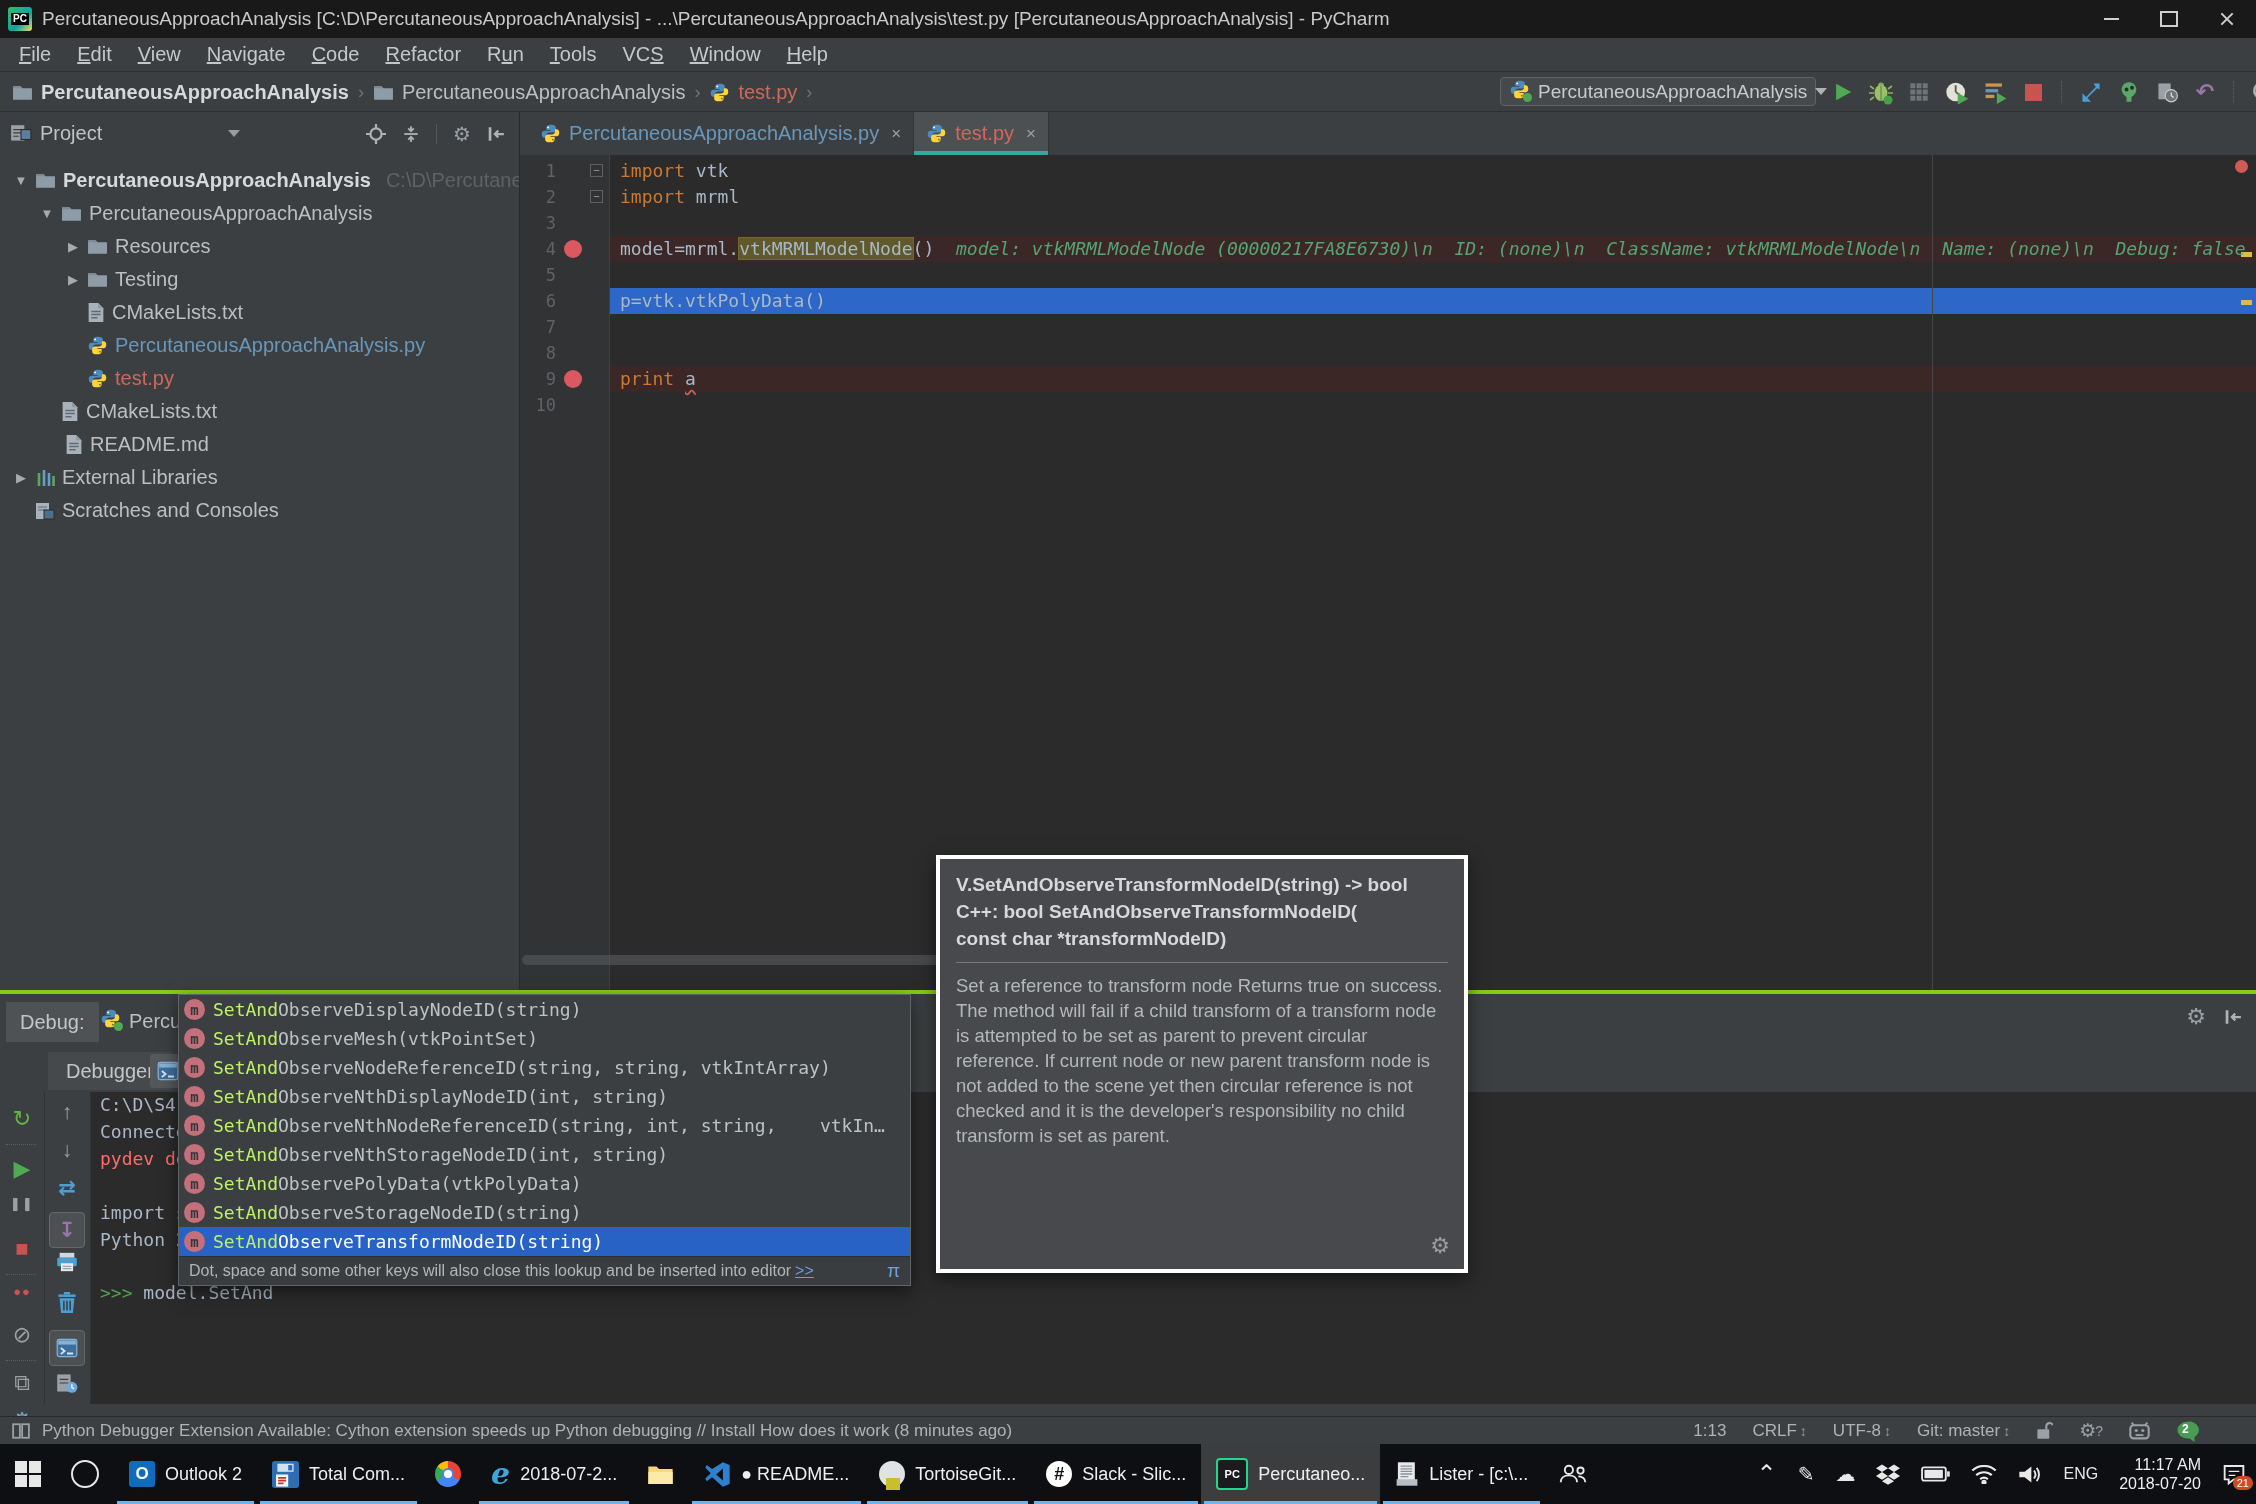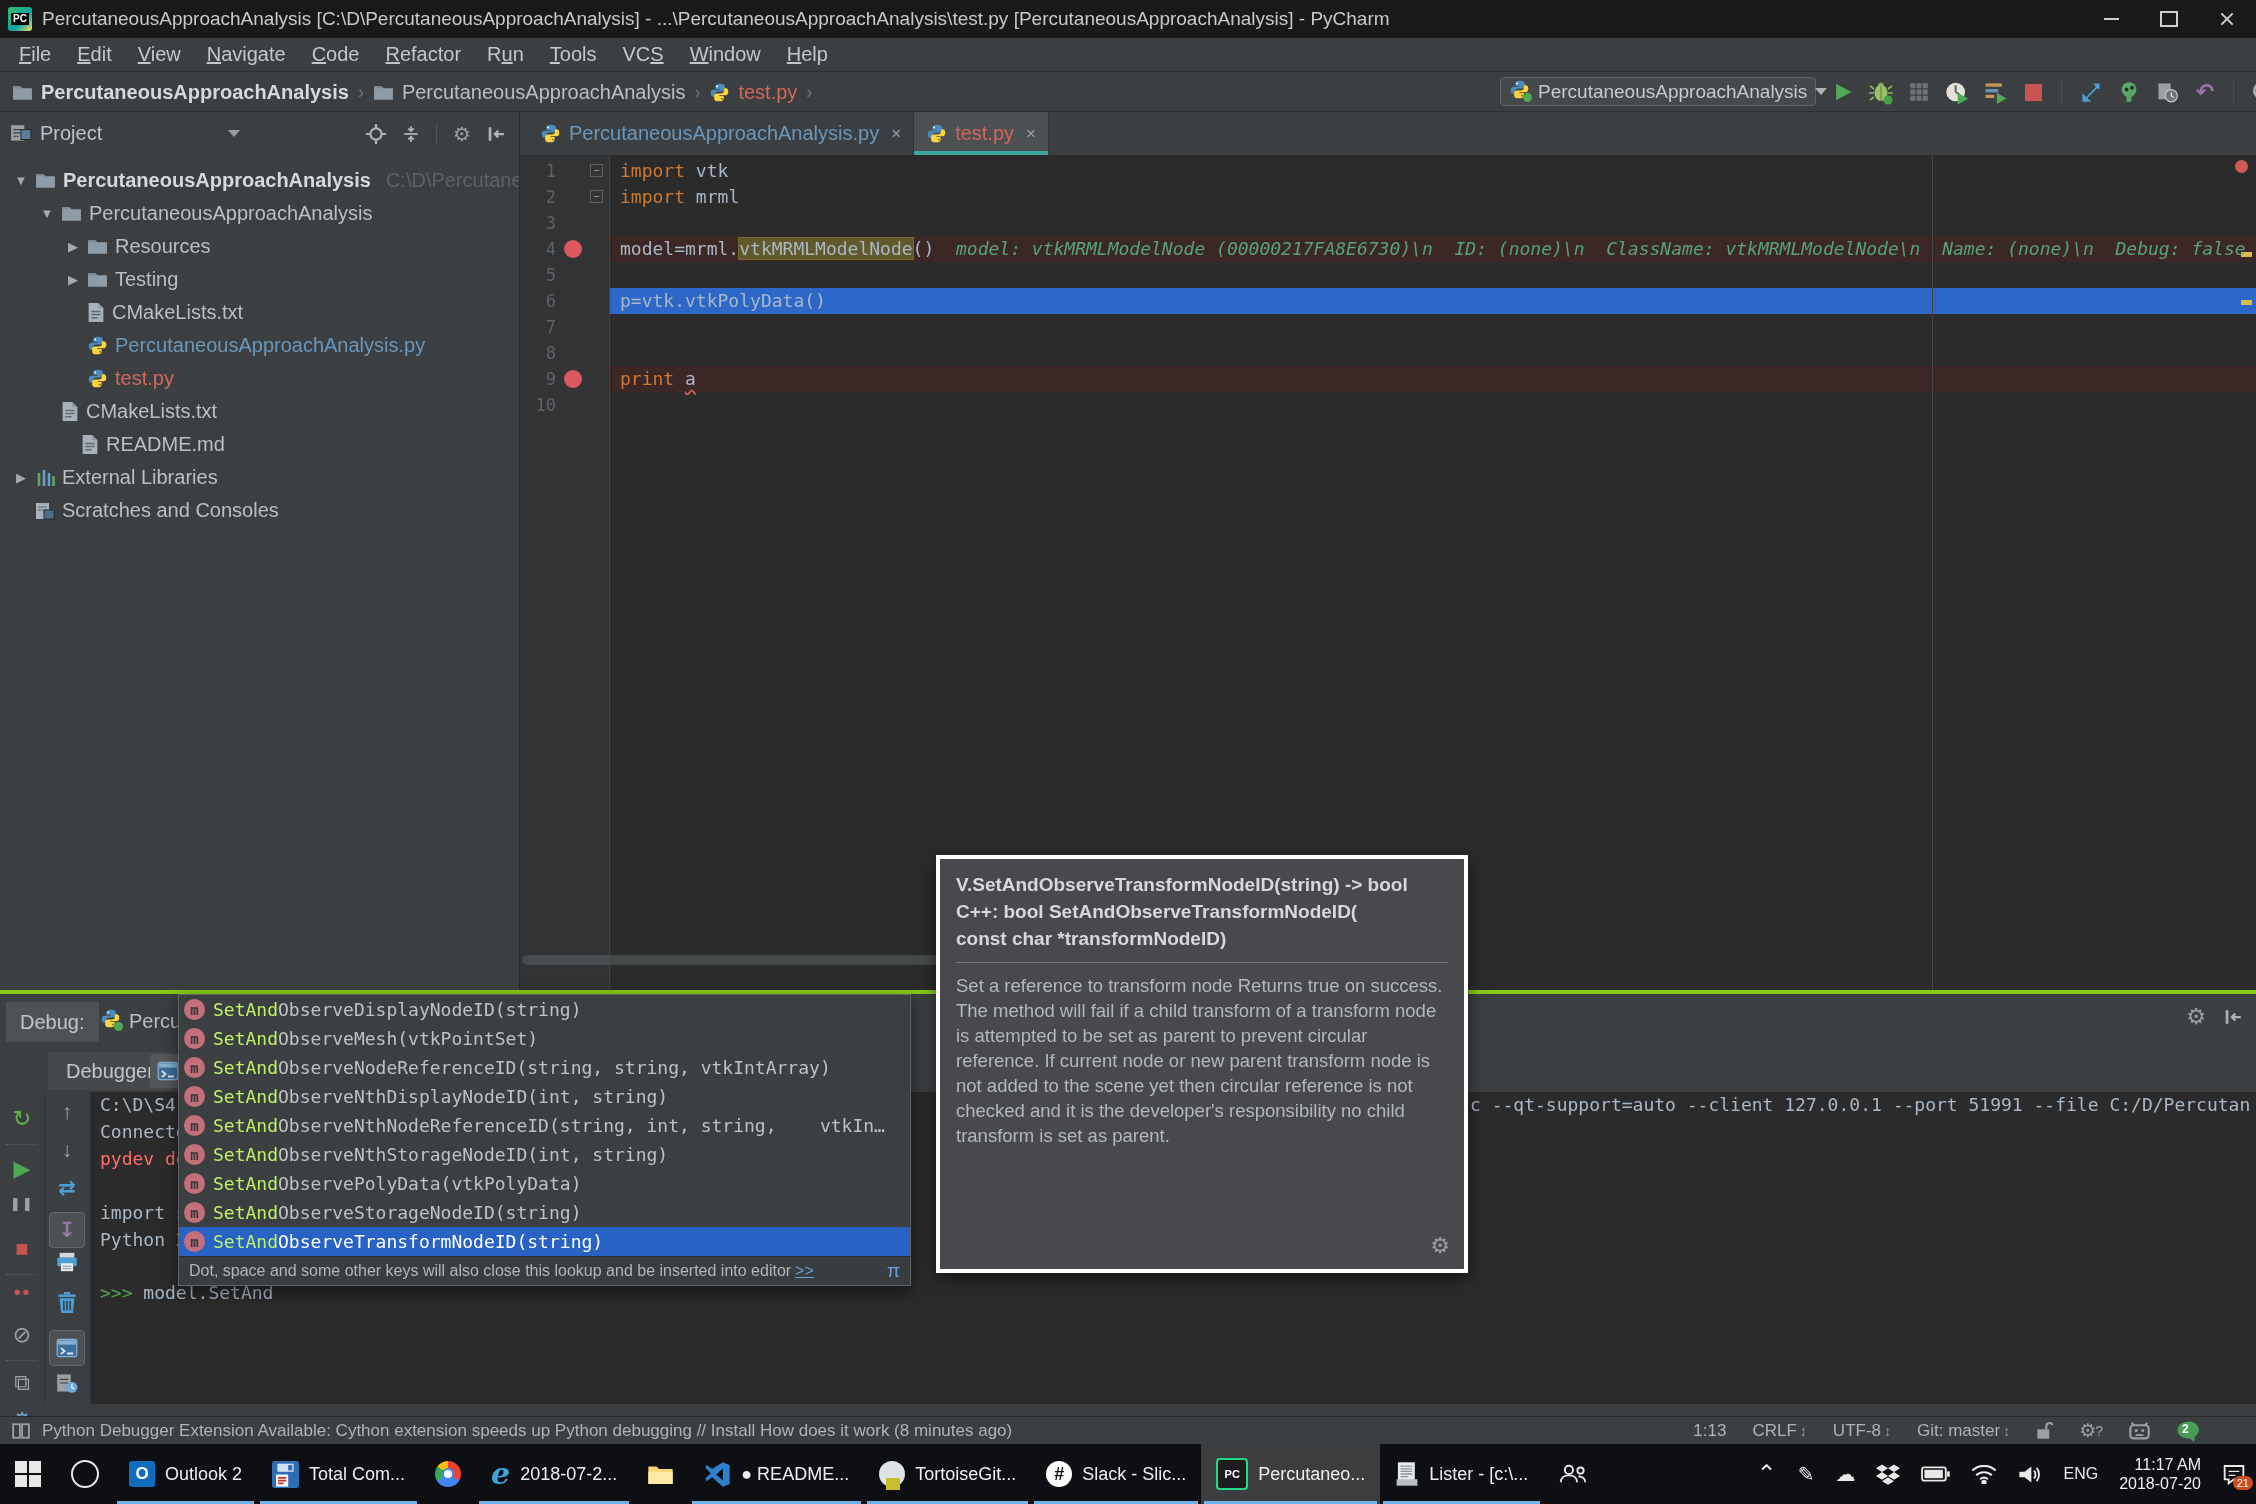--- a/index.html
+++ b/index.html
@@ -446,21 +446,21 @@
             <svg width="18" height="21" viewBox="0 0 16 20">
               <path fill="#A9B2BA" d="M1 1h9l5 5v13H1z"></path>
               <path fill="#8E99A2" d="M10 1l5 5h-5z"></path>
               <g stroke="#5F6B75" stroke-width="1.4">
                 <path d="M3.5 9h9M3.5 12h9M3.5 15h6"></path>
               </g>
             </svg>
           </span>
           <span class="tree-label">CMakeLists.txt</span>
         </div>
-        <div class="tree-row" style="padding-left: 60px;">
+        <div class="tree-row" style="padding-left: 44px;">
           <span class="tree-arrow"></span>
           <span>
             <svg width="18" height="21" viewBox="0 0 16 20">
               <path fill="#A9B2BA" d="M1 1h9l5 5v13H1z"></path>
               <path fill="#8E99A2" d="M10 1l5 5h-5z"></path>
               <g stroke="#5F6B75" stroke-width="1.4">
                 <path d="M3.5 9h9M3.5 12h9M3.5 15h6"></path>
               </g>
             </svg>
           </span>
@@ -703,21 +703,20 @@
                 <path d="M3 6h7M3 9h7"></path>
               </g>
               <circle cx="13" cy="12.5" r="4.5" fill="#6FA8DC"></circle>
               <path stroke="#fff" d="M13 10v2.7l1.8 1.2" fill="none"></path>
             </svg>
           </span>
         </div>
       </div>
     <div class="console" id="console">
         <div class="con-line mono" style="left: 9px; top: 2px;"><span>C:\D\S4</span></div>
-        <div class="con-line mono" style="left: 1379px; top: 2px;">c --qt-support=auto --client 127.0.0.1 --port 51991 --file C:/D/Percutan</div>
         <div class="con-line mono" style="left: 9px; top: 29px;"><span>Connecte</span></div>
         <div class="con-line mono" style="left: 9px; top: 56px;"><span class="con-red">pydev de</span></div>
         <div class="con-line mono" style="left: 9px; top: 110px;"><span>import s</span></div>
         <div class="con-line mono" style="left: 9px; top: 137px;"><span>Python 2</span></div>
         <div class="con-line mono" style="left: 9px; top: 190px;"><span class="con-green">&gt;&gt;&gt; </span><span>model.SetAnd</span></div>
       </div>
   </div>
 
   <div class="comp" id="comp">
       <div class="comp-row">

